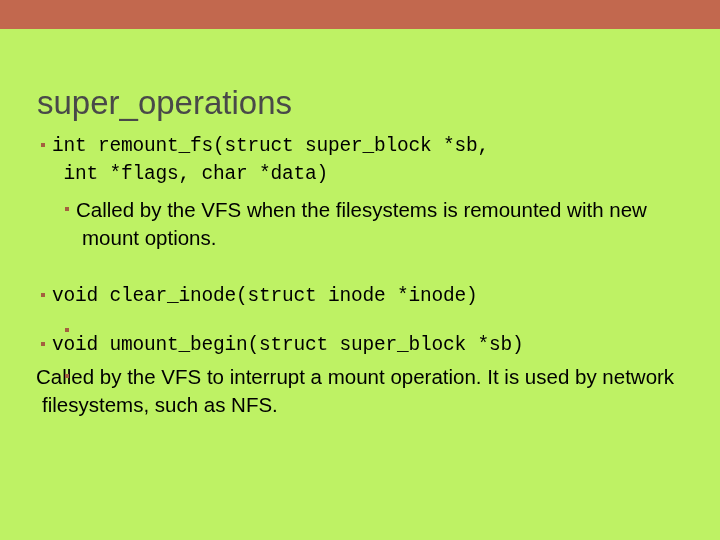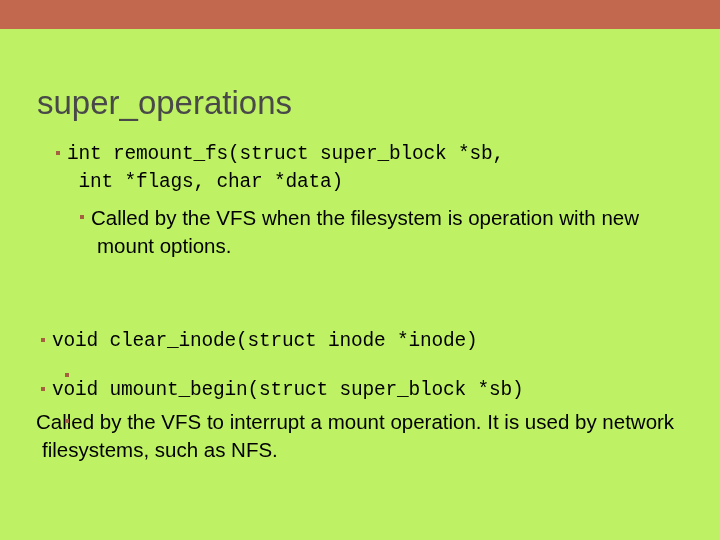--- a/index.html
+++ b/index.html
@@ -105,23 +105,23 @@
     height: 4px;
     background: #a4603f;
   }
   .lvl2 .desc-text {
     display: block;
     text-indent: -6px;
     padding-left: 6px;
   }
 
   
-  .group-1 { margin-top: 16px; padding-left: 15px; }
+  .group-1 { margin-top: 8px; }
   .group-1 .lvl2 { margin-top: 8px; }
-  .group-2 { margin-top: 67px; }
+  .group-2 { margin-top: 30px; }
   .group-2 .lvl2 { margin-top: 7px; }
   .group-3 { margin-top: 21px; }
   .group-3 .lvl2 { margin-top: 4px; padding-left: 36px; }
 </style>
 </head>
 <body>
 
 <div class="slide">
 
   <div class="top-banner"></div>
@@ -131,21 +131,21 @@
   <div class="body">
 
     <div class="block group-1">
       <div class="lvl1">
         <span class="bullet-dot"></span>
         <span class="code-text">int remount_fs(struct super_block *sb,
  int *flags, char *data)</span>
       </div>
       <div class="lvl2">
         <span class="bullet-dot"></span>
-        <span class="desc-text">Called by the VFS when the filesystem is operation with new mount options.</span>
+        <span class="desc-text">Called by the VFS when the filesystems is remounted with new mount options.</span>
       </div>
     </div>
 
     <div class="block group-2">
       <div class="lvl1">
         <span class="bullet-dot"></span>
         <span class="code-text">void clear_inode(struct inode *inode)</span>
       </div>
       <div class="lvl2">
         <span class="bullet-dot"></span>

